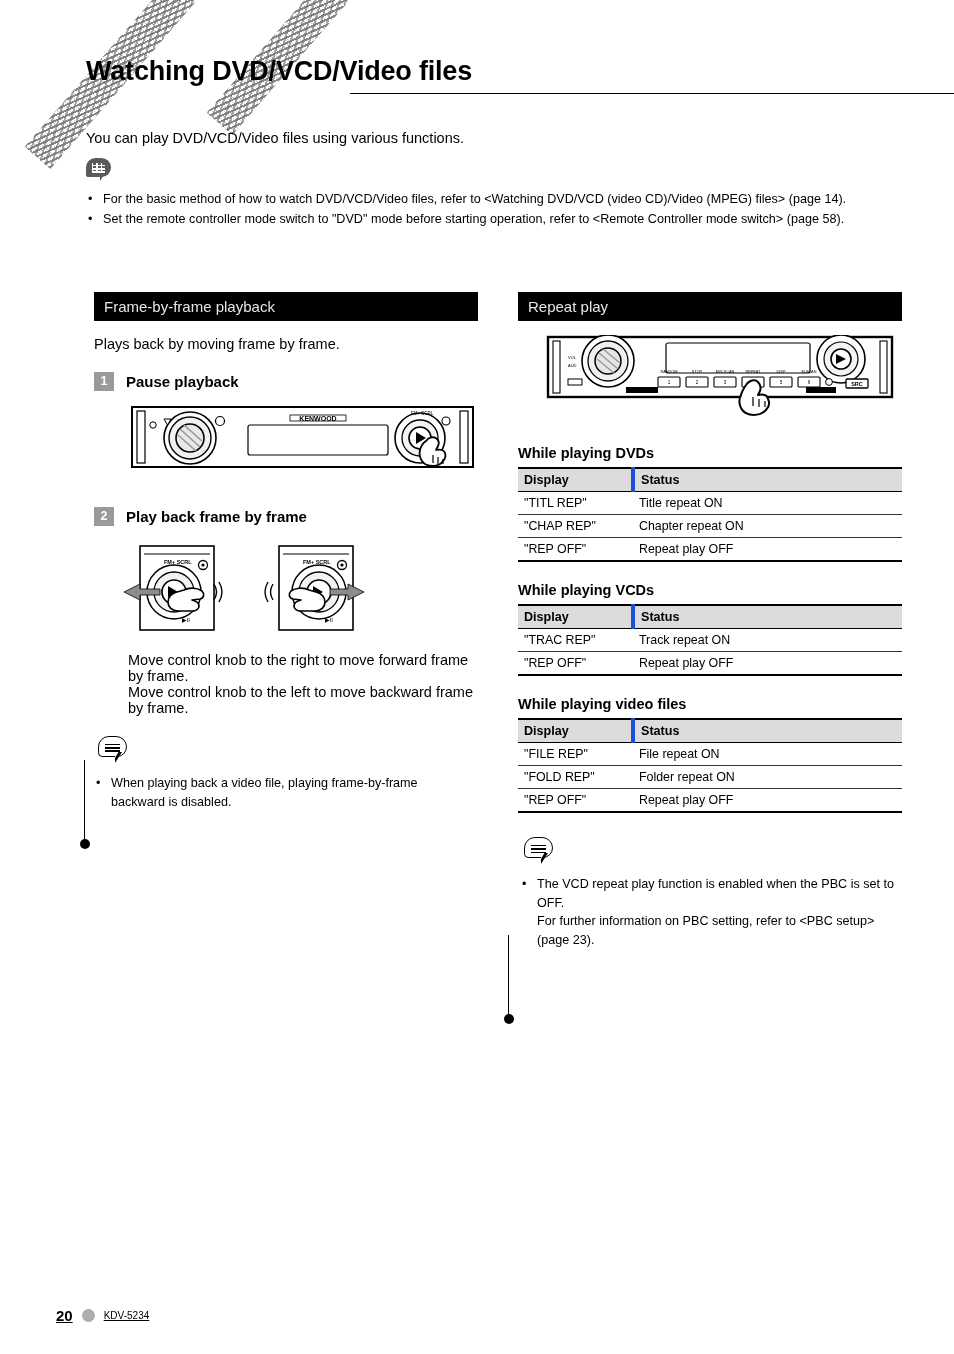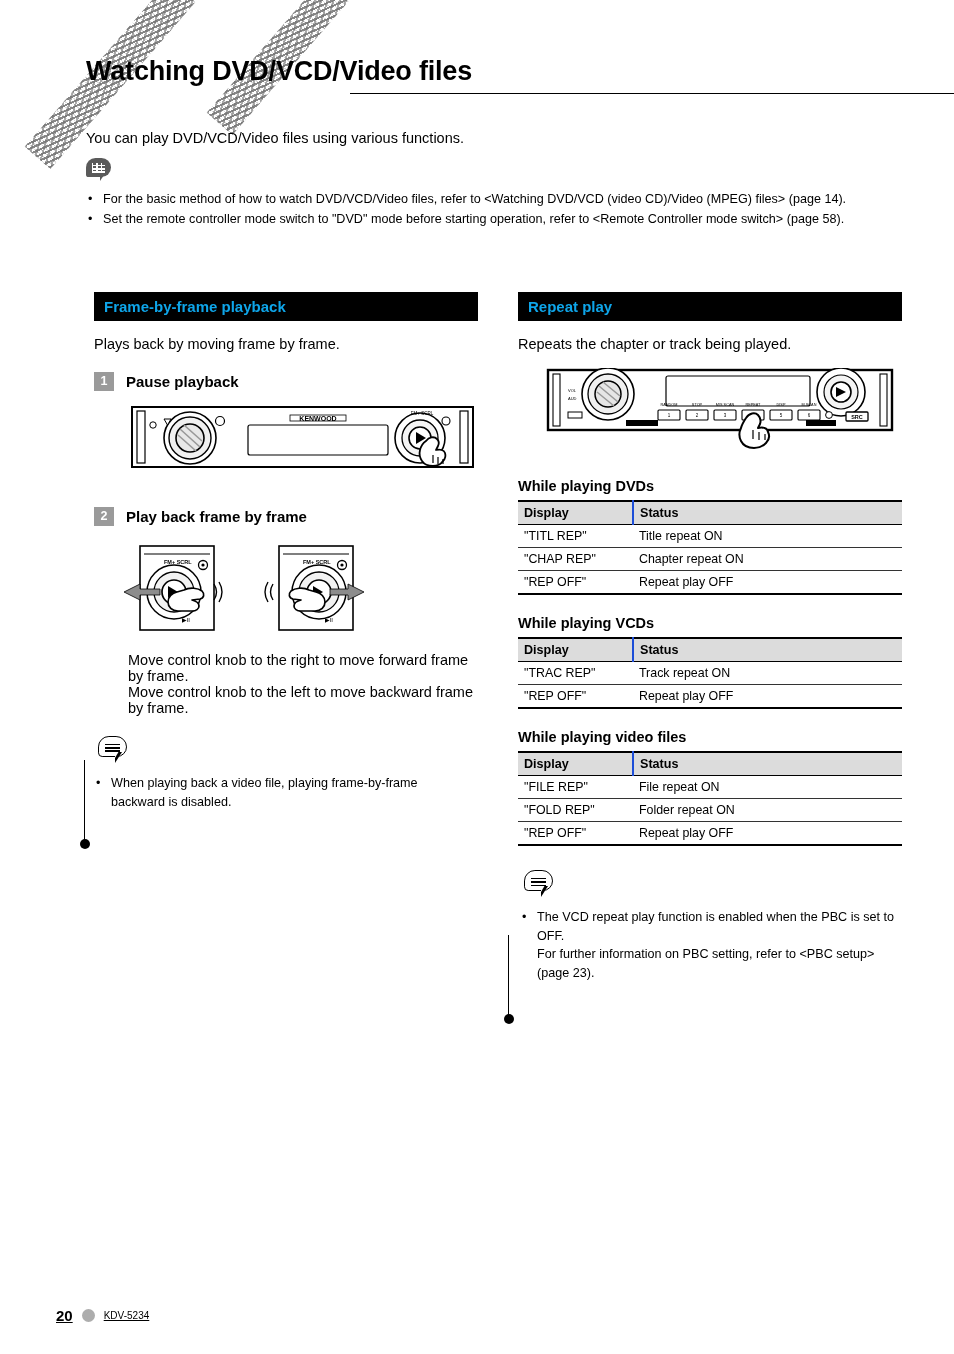--- a/index.html
+++ b/index.html
@@ -102,22 +102,22 @@
   .bullet-row { display: flex; margin-bottom: 1px; }
   .bullet-dot { width: 15px; flex: 0 0 15px; text-align: left; }
   .bullet-text { flex: 1; }
 
   
   .col { position: absolute; top: 292px; width: 384px; }
   .col-left { left: 94px; }
   .col-right { left: 518px; }
 
   .sec-head {
-    background: #000; color: #0ea5e9;
-    font-size: 15px; font-weight: bold;
+    background: #000; color: #e5e5e5;
+    font-size: 15px; font-weight: normal;
     padding: 6px 3px 7px 10px;
     height: 29px;
   }
   .sec-lead { font-size: 14.5px; margin-top: 13px; line-height: 20px; }
 
   
   .col-rule {
     position: absolute; width: 1.3px; background: #000;
   }
   .col-rule .enddot {
@@ -146,21 +146,21 @@
     background: #dcdcdc; text-align: left; font-weight: bold;
     font-size: 12.6px; padding: 4px 8px 4px 6px;
     border-bottom: 1.4px solid #000;
   }
   table.rep td {
     padding: 4px 8px 4px 6px;
     border-bottom: 0.9px solid #333;
   }
   table.rep tr:last-child td { border-bottom: none; }
   table.rep .c-display { width: 115px; }
-  table.rep th.c-display { border-right: 2px solid #1d4ed8; }
+  table.rep th.c-display { border-right: 4px solid #1d4ed8; }
   .tbl-block { margin-top: 20px; }
 
   
   .illus { margin-top: 14px; }
 
   
   .footer {
     position: absolute; left: 56px; bottom: 30px;
     display: flex; align-items: center; gap: 9px; text-decoration: underline;
   }
@@ -309,21 +309,20 @@
       </div>
     </div>
   </div>
 
   <div class="col-rule" style="left:84px; top:760px; height:80px;">
     <div class="enddot"></div>
   </div>
 
   <div class="col col-right">
     <div class="sec-head">Repeat play</div>
-    <div class="sec-lead">Repeats the chapter or track being played.</div>
 
     <div class="illus" style="margin-left:28px;">
       <svg width="348" height="86" viewBox="0 0 348 86">
         <rect x="2" y="2" width="344" height="60" fill="#fff" stroke="#000" stroke-width="2.4"></rect>
         <rect x="7" y="6" width="7" height="52" fill="none" stroke="#000" stroke-width="1.1"></rect>
         <rect x="334" y="6" width="7" height="52" fill="none" stroke="#000" stroke-width="1.1"></rect>
 
         <circle cx="62" cy="26" r="26" fill="#fff" stroke="#000" stroke-width="1.6"></circle>
         <circle cx="62" cy="26" r="20" fill="#f0f0f0" stroke="#000" stroke-width="1.3"></circle>
         <circle cx="62" cy="26" r="13" fill="#e6e6e6" stroke="#000" stroke-width="1.5"></circle>

